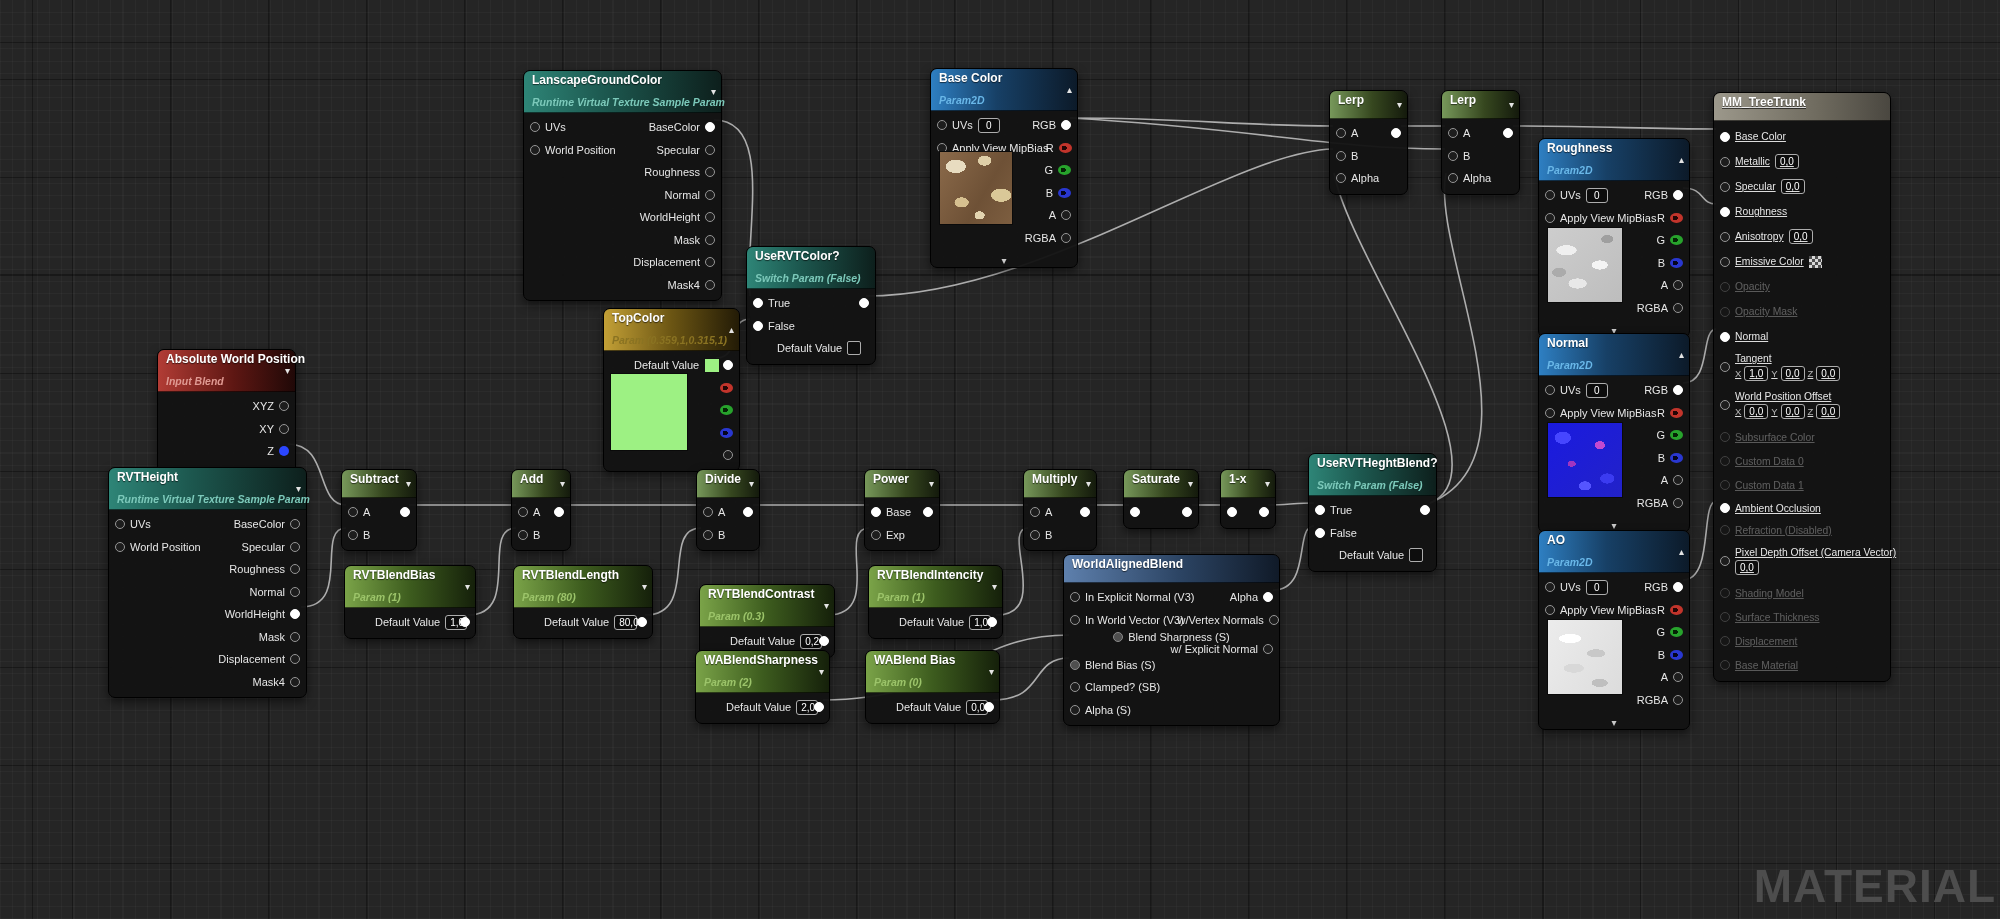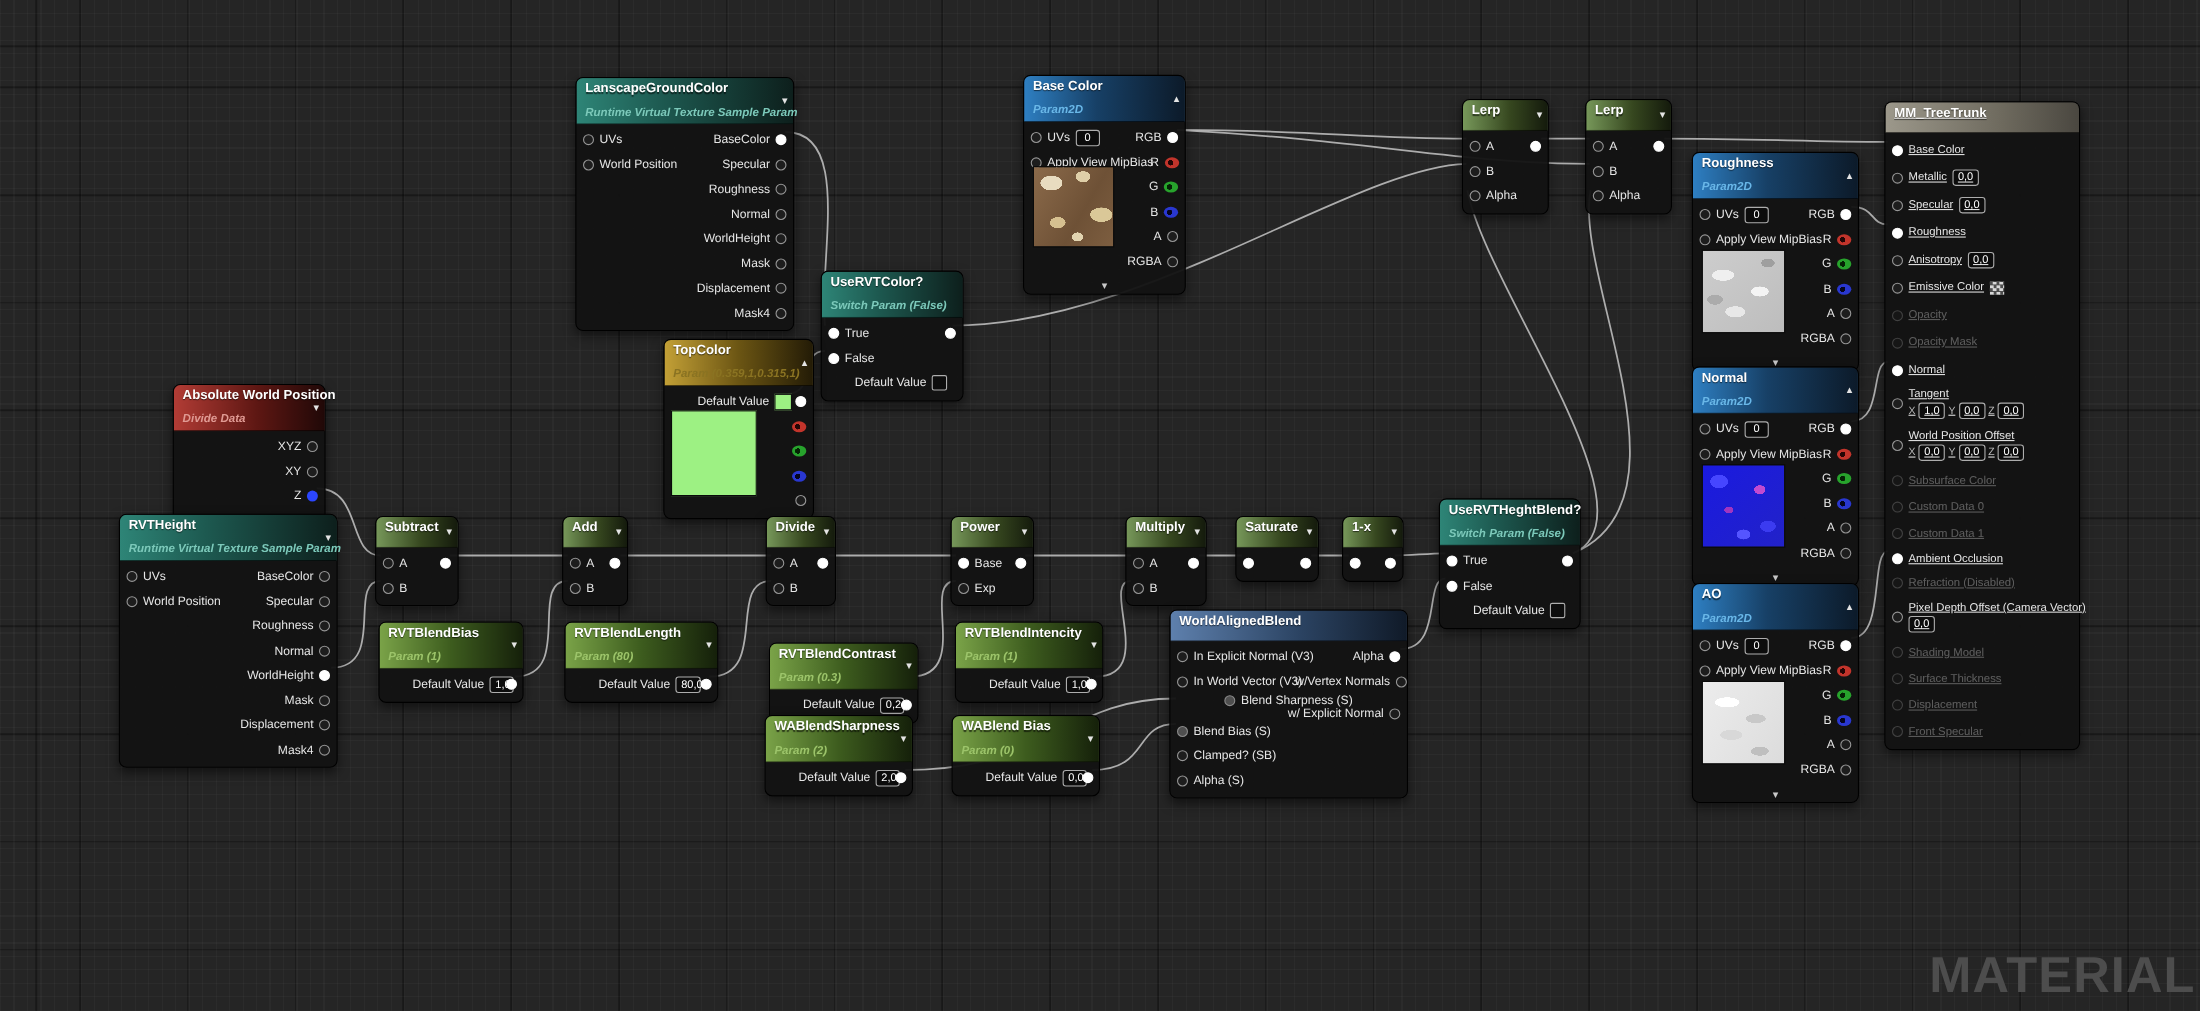--- a/index.html
+++ b/index.html
@@ -317,21 +317,21 @@
             <span class="cell r">
               <span class="pin p-out"></span>
             </span>
           </div>
         </div>
         <div class="preview pv-topcolor" style="left: 6px; top: 64px; width: 76px; height: 76px;"></div>
       </div>
       <div class="node pal-input" style="left: 157px; top: 349px; width: 137px;">
         <div class="hdr hdr2">
           <div class="title">Absolute World Position</div>
-          <div class="subtitle">Divide Data</div>
+          <div class="subtitle">Input Blend</div>
           <span class="chv">▾</span>
         </div>
         <div class="body">
           <div class="row r-only" style="height: 22.5px;">
             <span class="cell r">
               <span class="lbl">XYZ</span>
               <span class="pin p-out"></span>
             </span>
           </div>
           <div class="row r-only" style="height: 22.5px;">
@@ -1129,20 +1129,20 @@
           </div>
           <div class="row dis" style="height: 24px;">
             <span class="cell l">
               <span class="pin p-in"></span>
               <span class="lbl">Displacement</span>
             </span>
           </div>
           <div class="row dis" style="height: 24px;">
             <span class="cell l">
               <span class="pin p-in"></span>
-              <span class="lbl">Front Specular</span>
+              <span class="lbl">Base Material</span>
             </span>
           </div>
         </div>
       </div>
     </div>
   <div id="watermark">MATERIAL</div>
 </div>
 
 </body></html>

